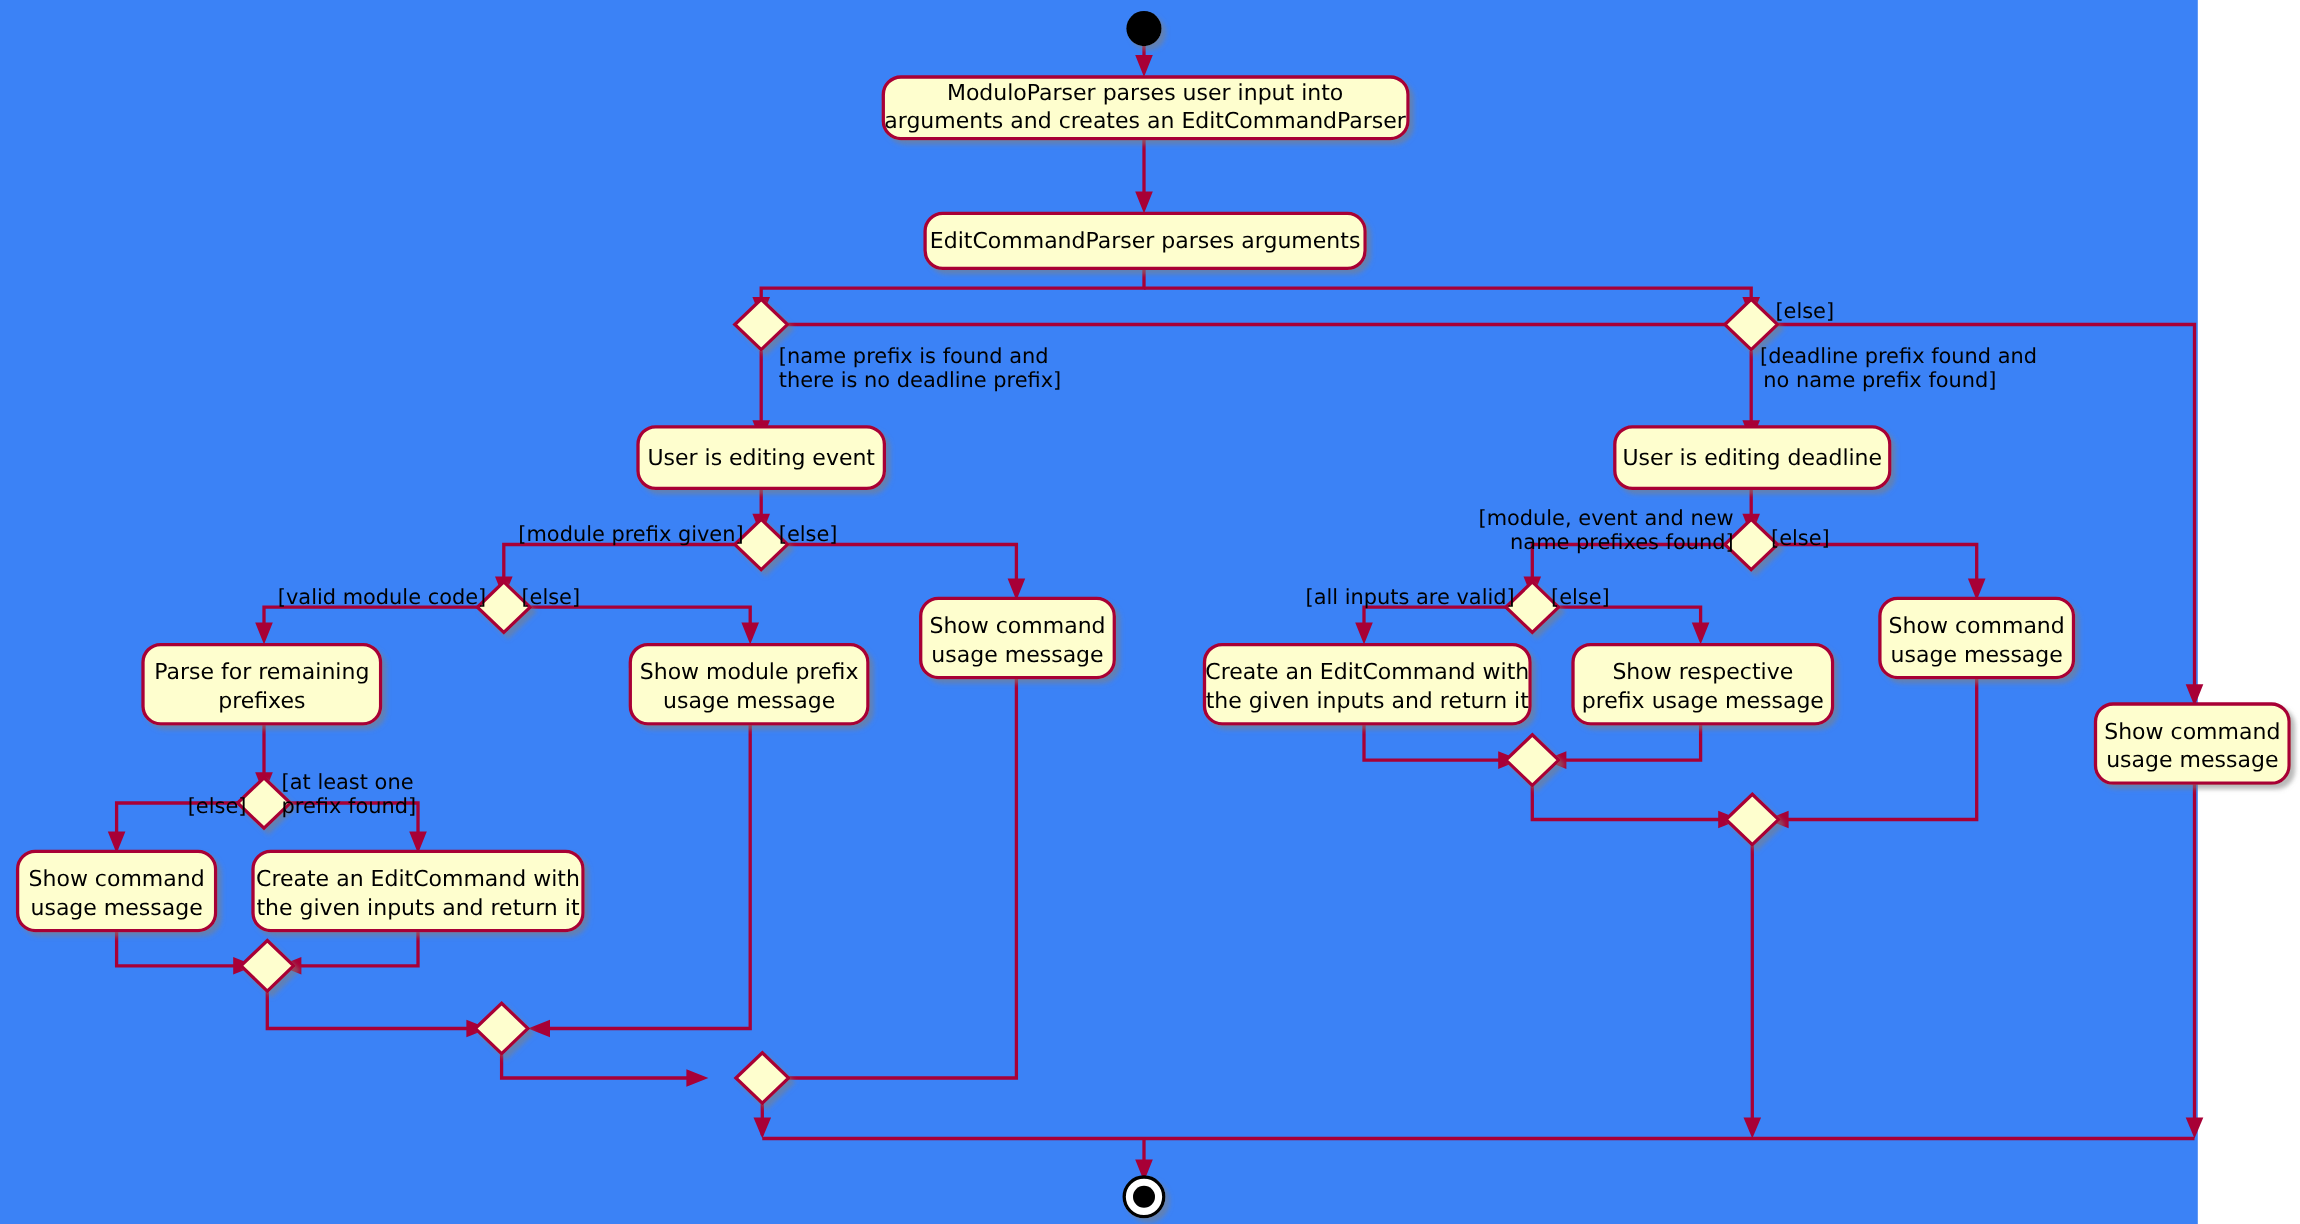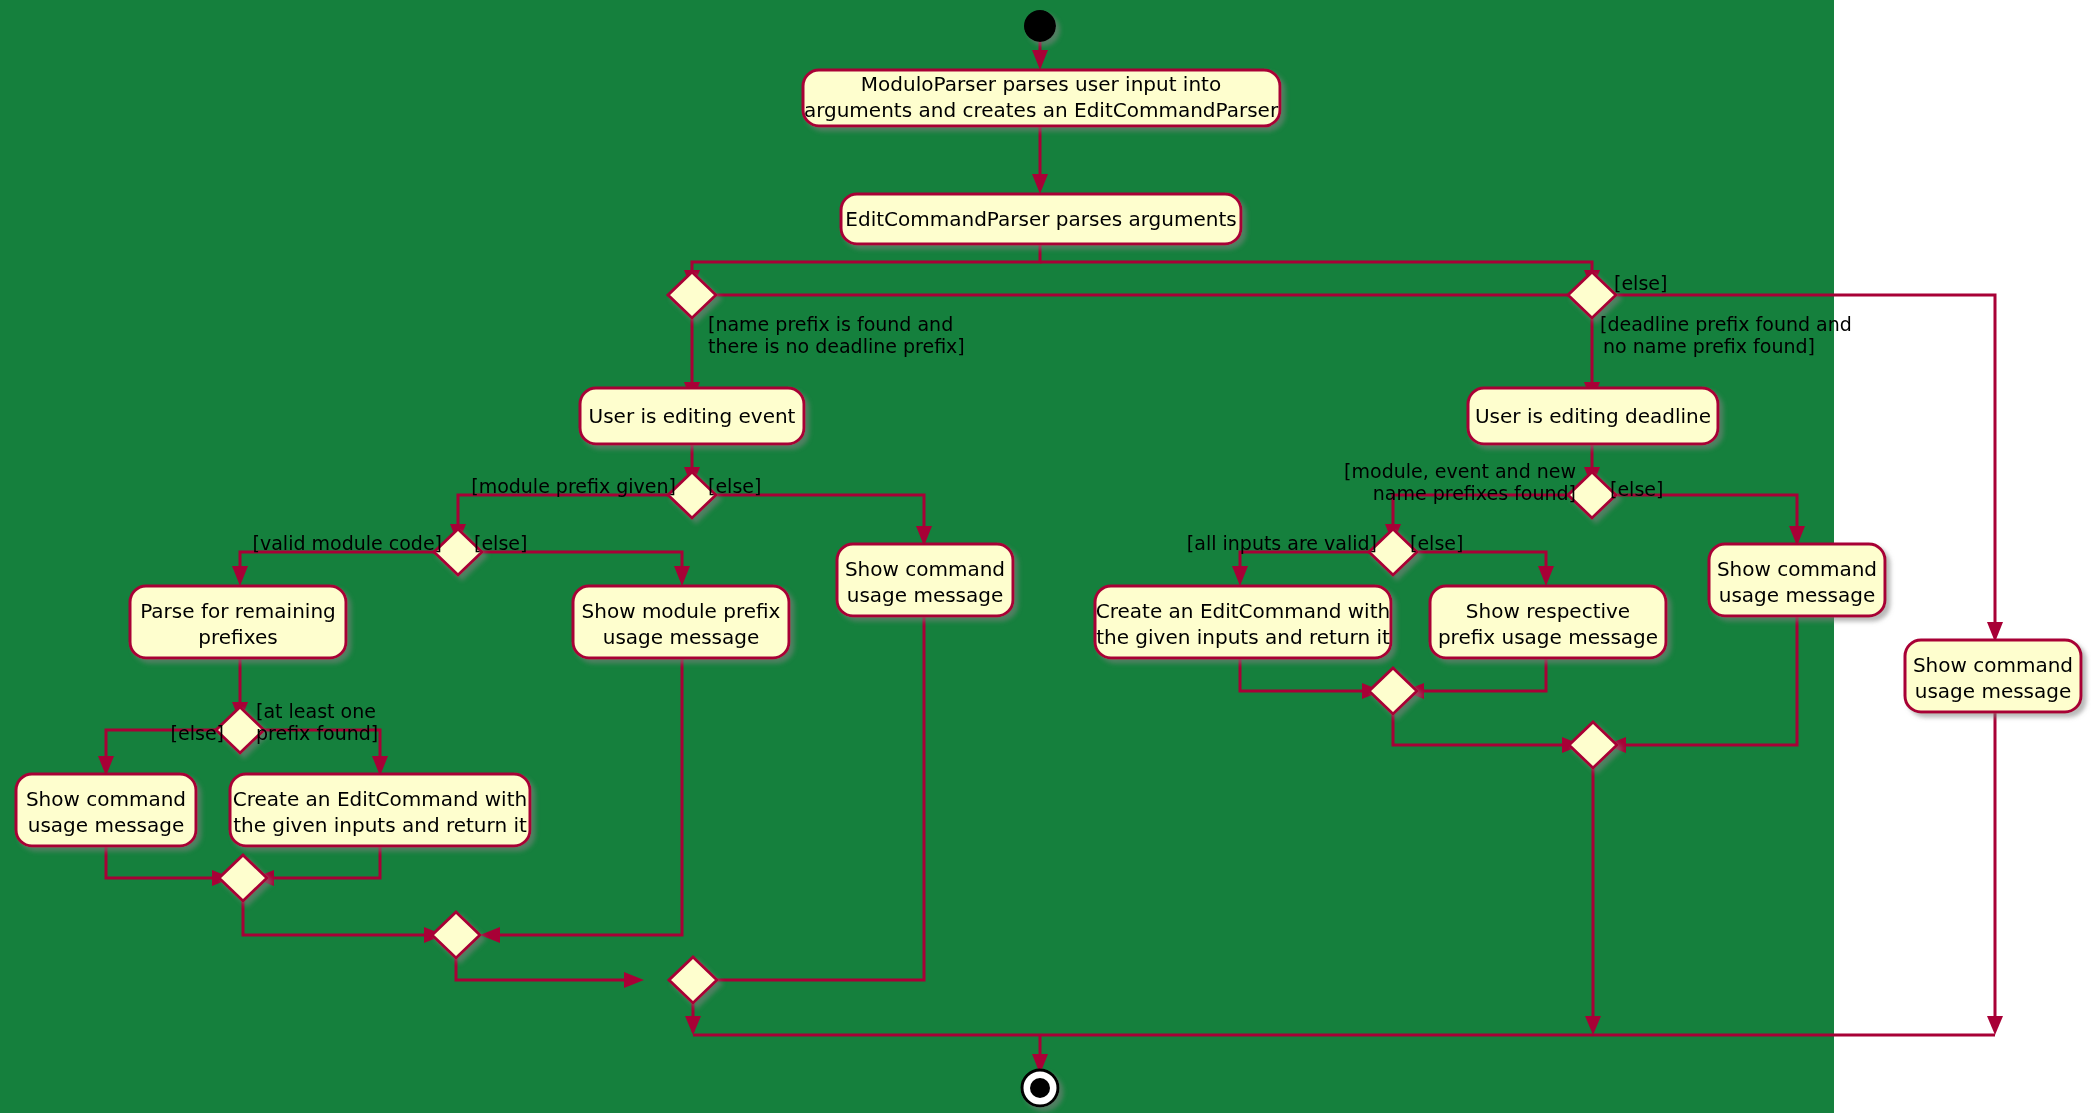--- a/index.html
+++ b/index.html
@@ -8,23 +8,23 @@
     background: #ffffff;
   }
   body {
     width: 2091px;
     height: 1113px;
     font-family: "DejaVu Sans", sans-serif;
     overflow: hidden;
   }
   #diagram-root {
     position: relative;
-    width: 1834px;
+    width: 1998px;
     height: 1113px;
-    background: #15803d;
+    background: #3b82f6;
   }
   svg#uml-svg {
     display: block;
     width: 2091px;
     height: 1113px;
   }
   .act-rect {
     fill: #FEFECE;
     stroke: #A80036;
     stroke-width: 3;

